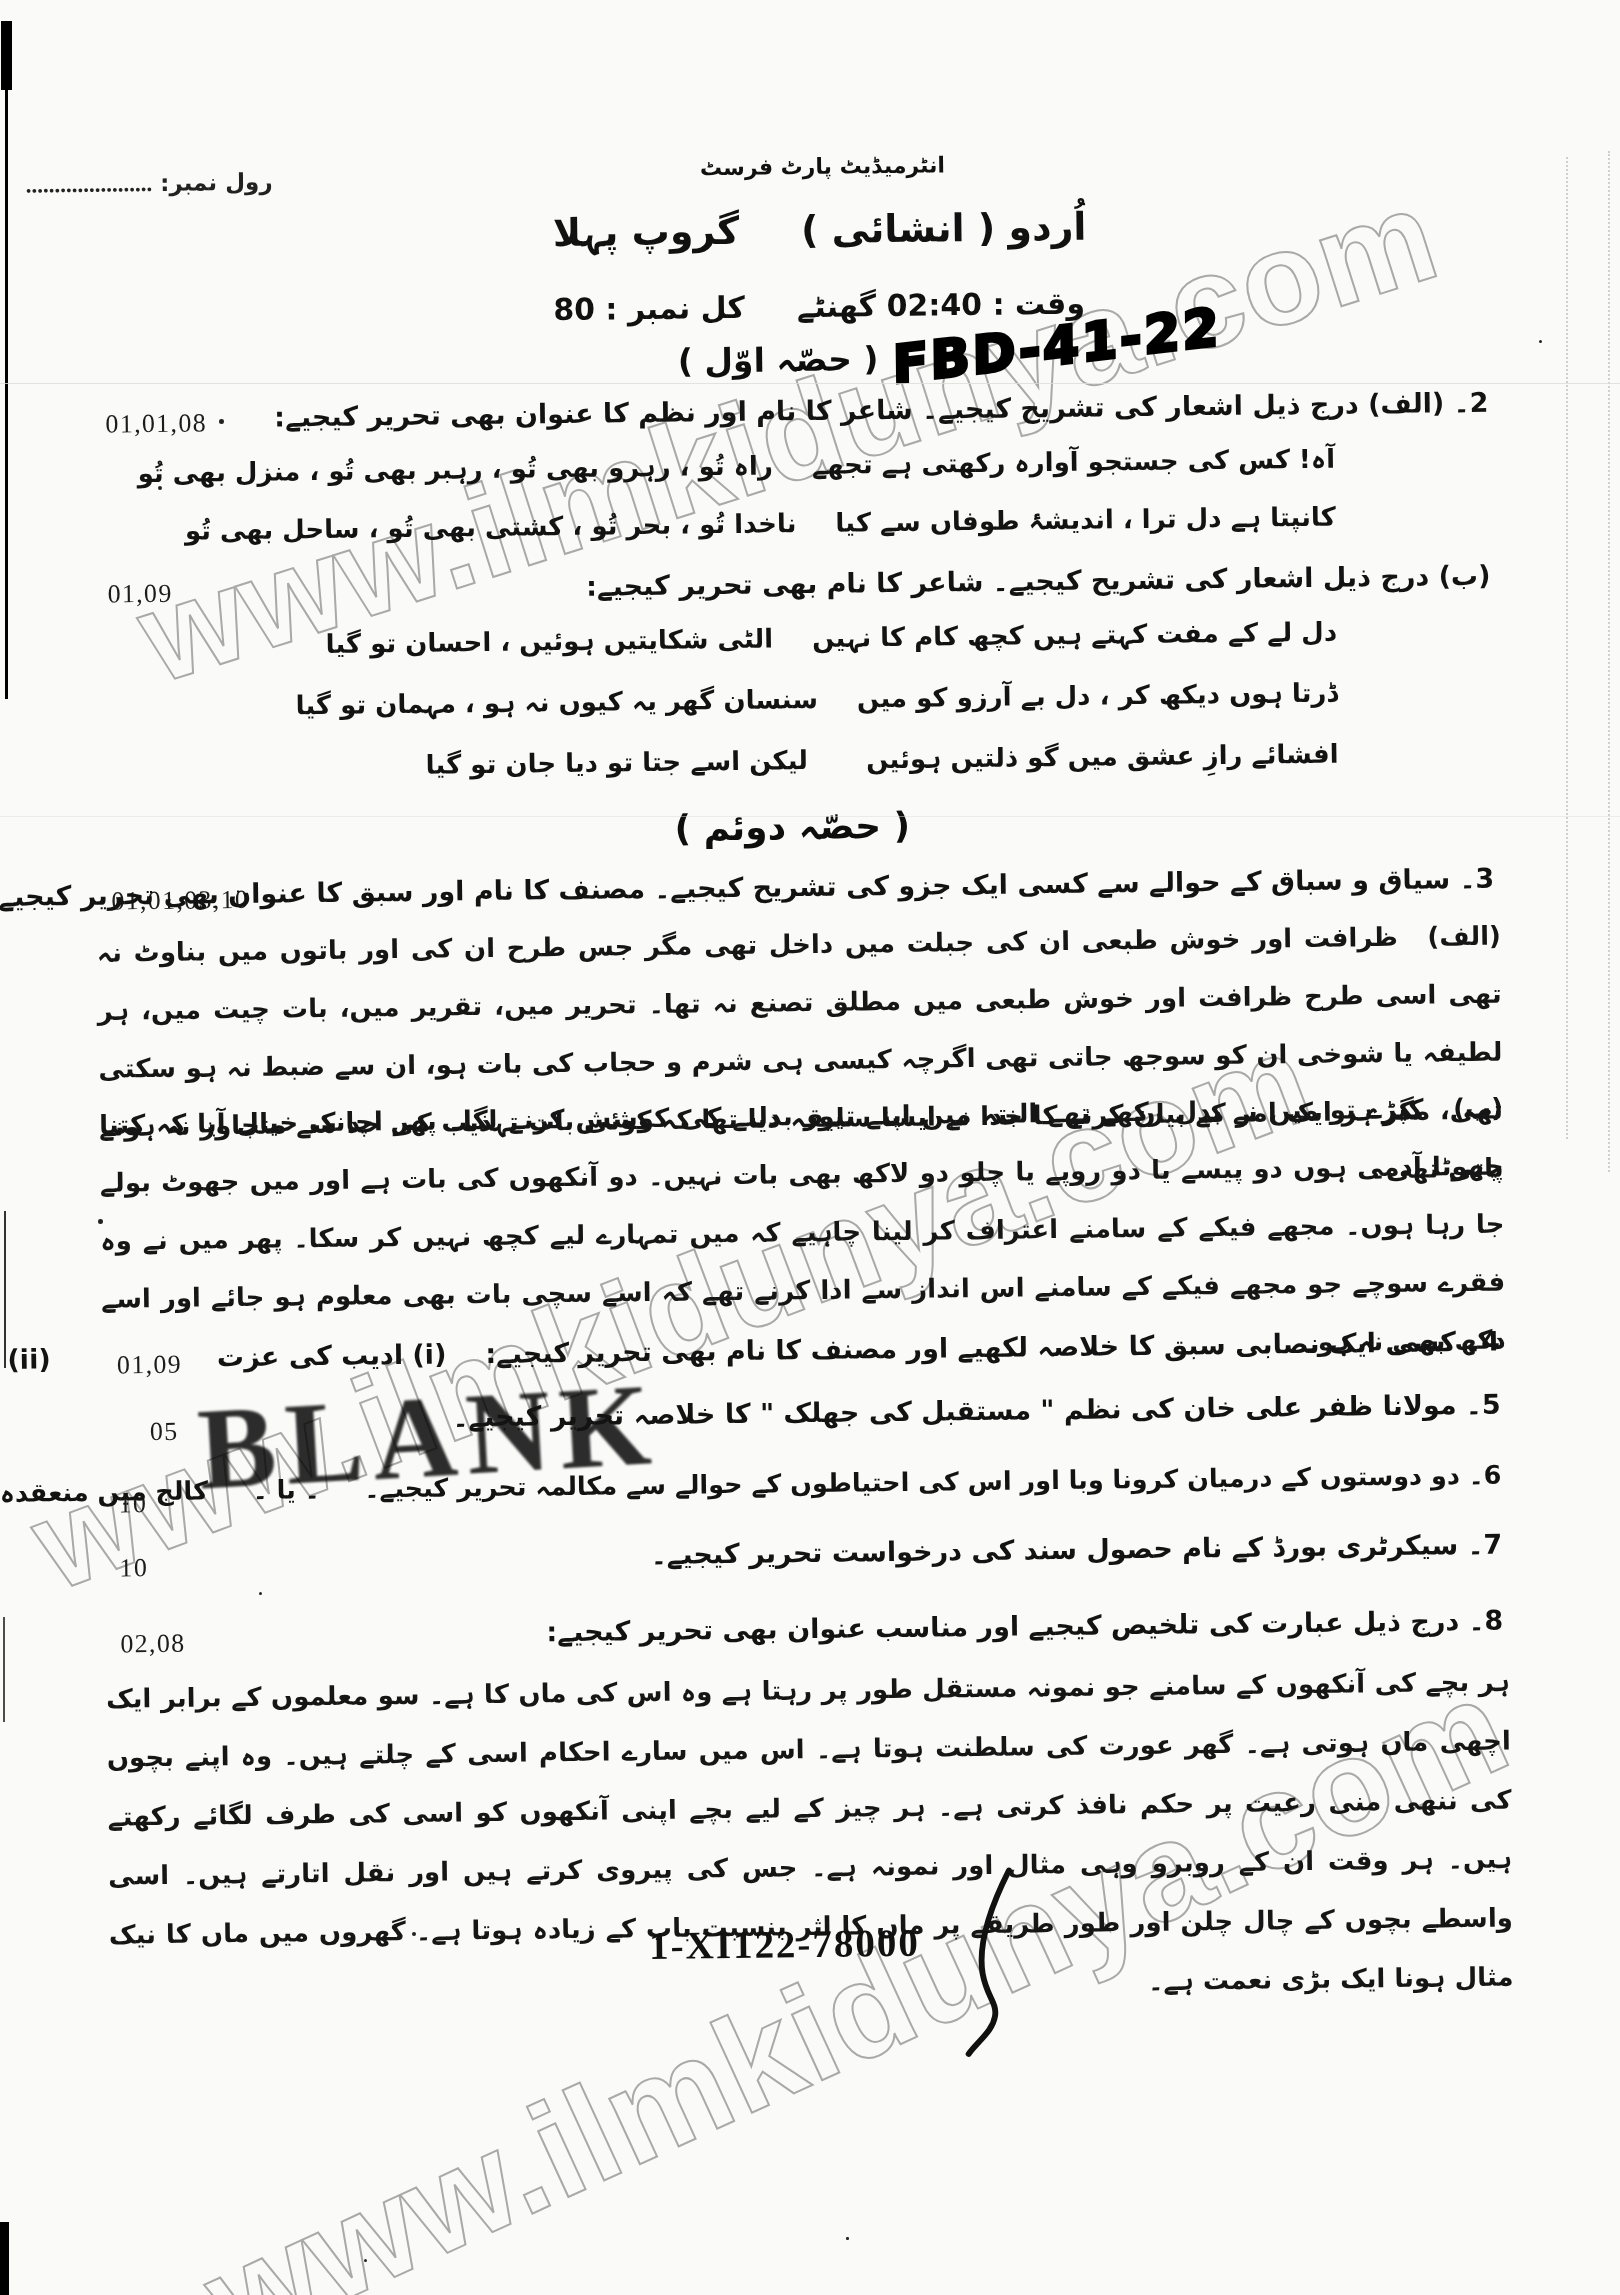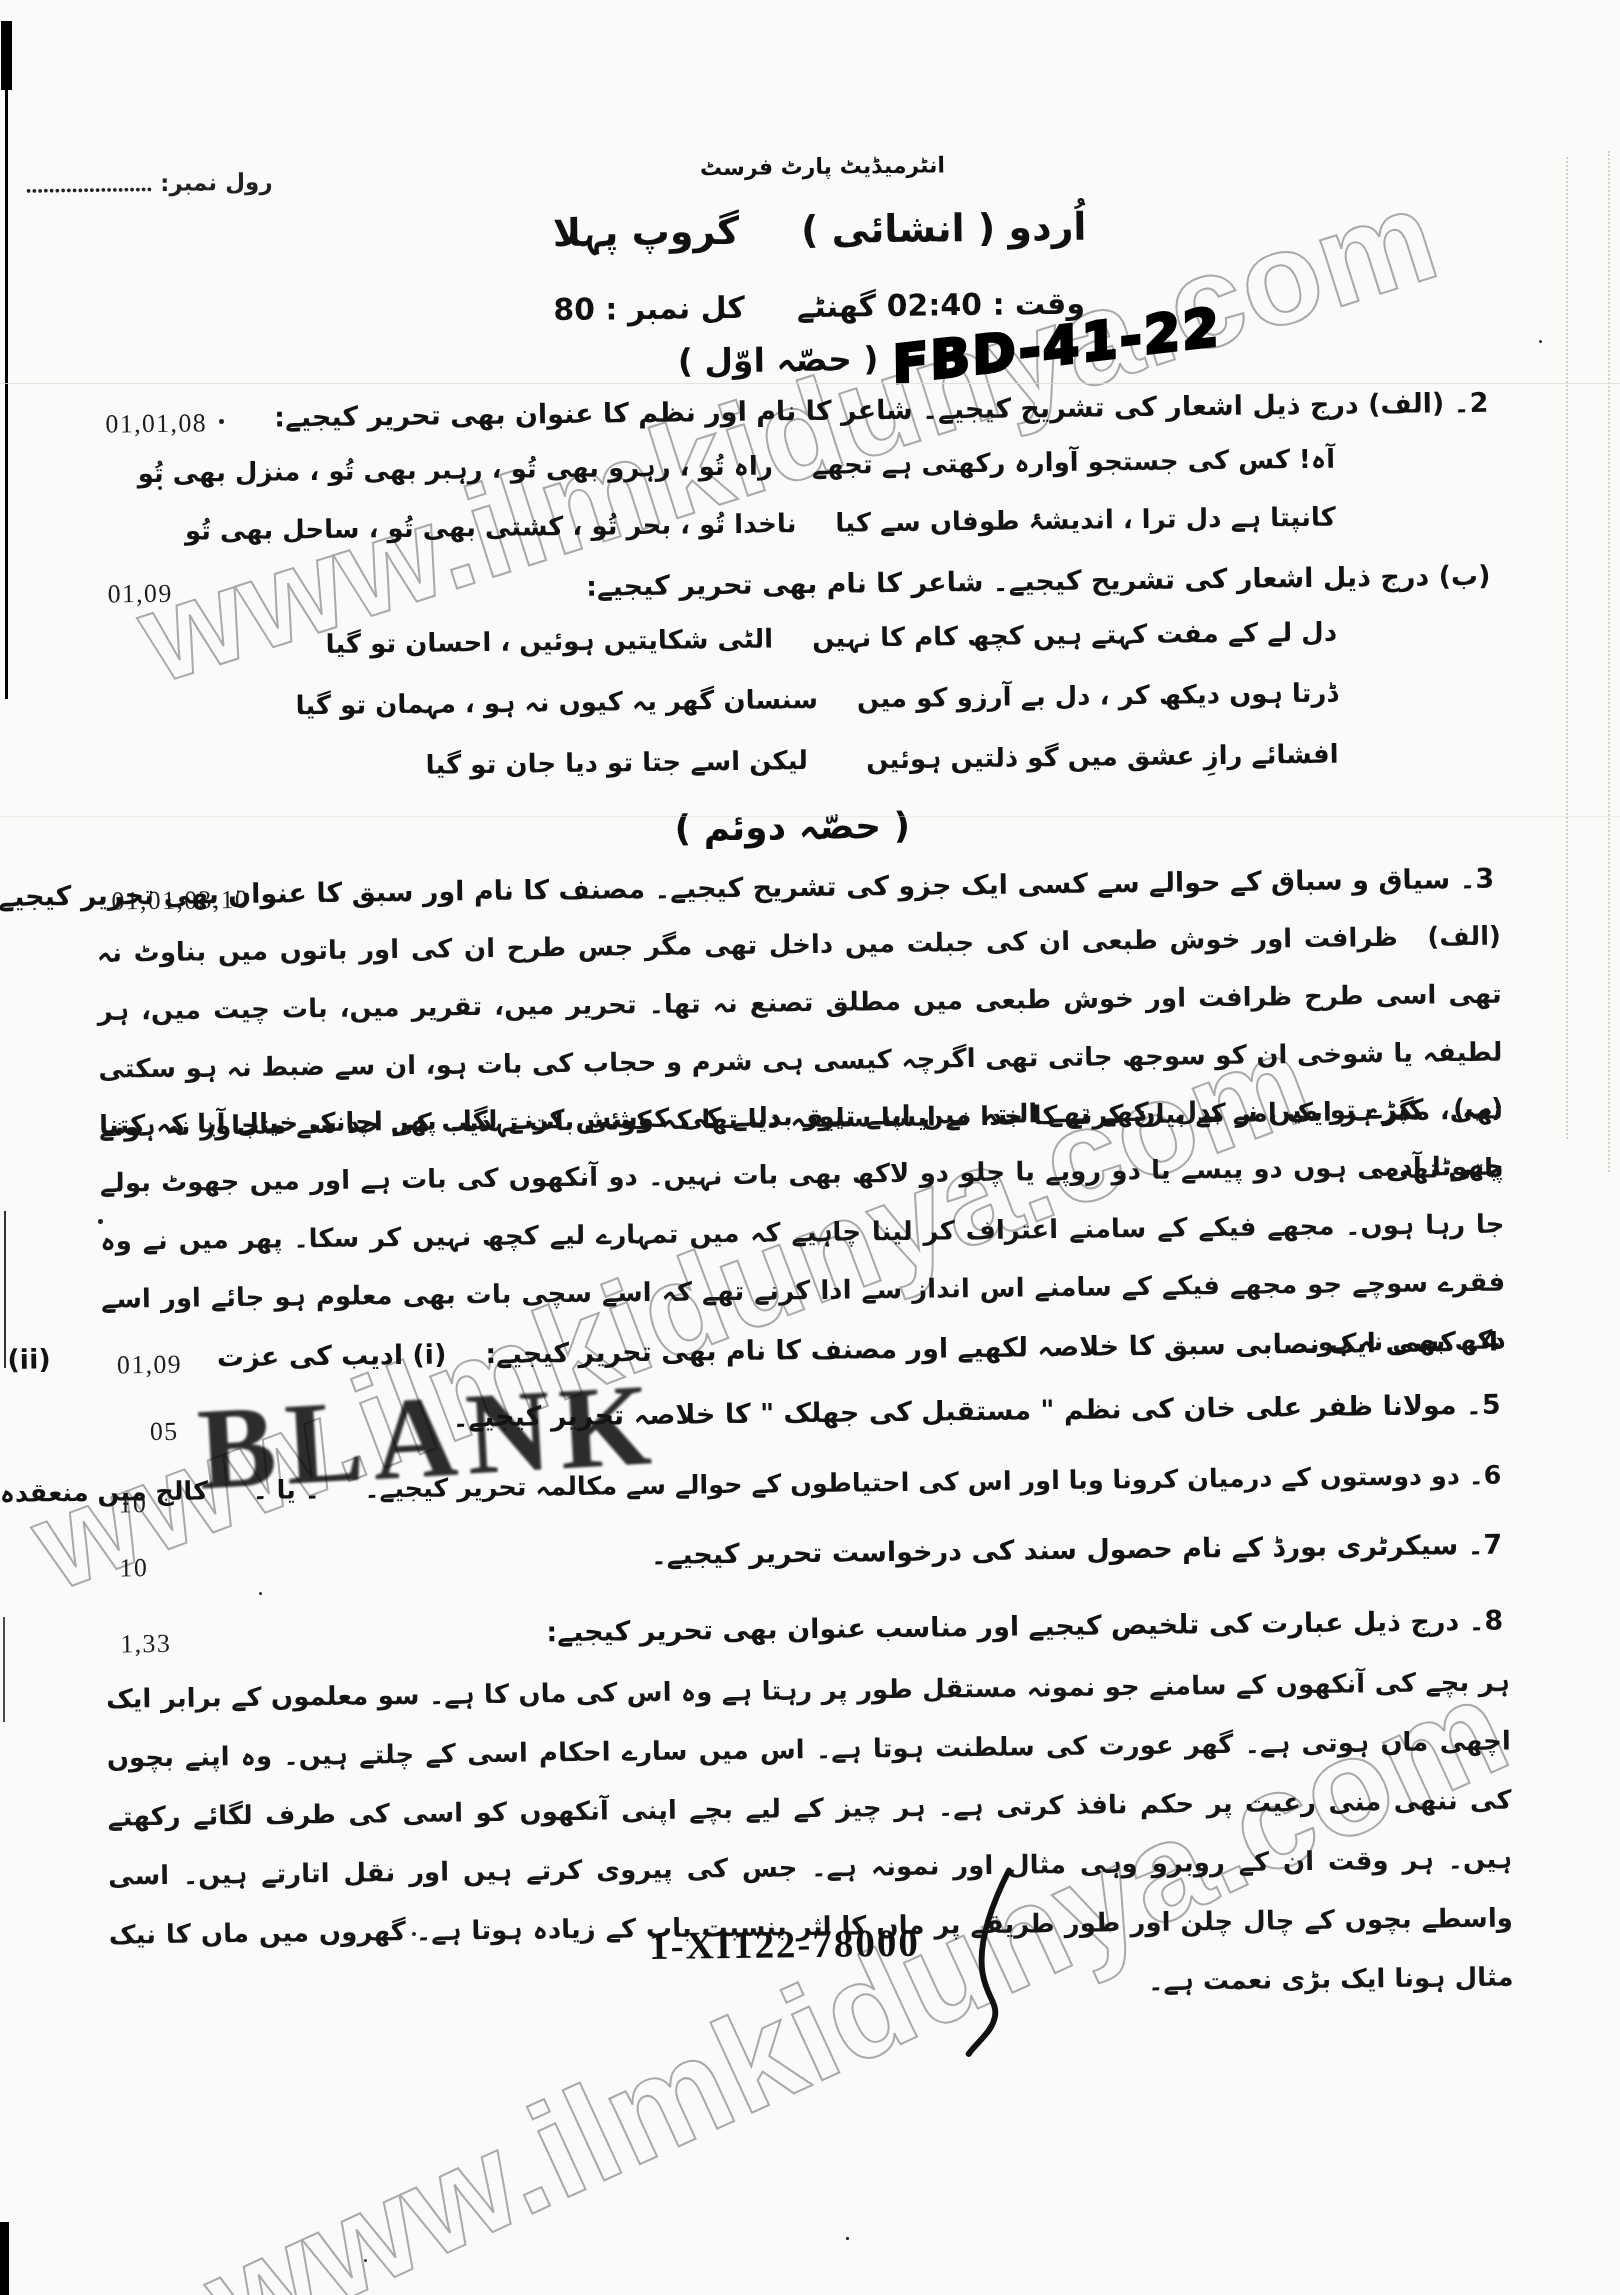--- a/index.html
+++ b/index.html
@@ -172,21 +172,21 @@
     <div class="marks" style="top:1481px;">10</div>
     <div class="qline nowrap" style="top:1465px;font-size:25.5px;">
       <span>6۔ دو دوستوں کے درمیان کرونا وبا اور اس کی احتیاطوں کے حوالے سے مکالمہ تحریر کیجیے۔</span>
       <span style="margin-right:36px;">۔ یا ۔</span>
       <span style="margin-right:36px;">کالج میں منعقدہ محفل مشاعرہ کی روداد تحریر کیجیے۔</span>
     </div>
 
     <div class="marks" style="top:1545px;">10</div>
     <div class="qline nowrap" style="top:1533px;">7۔ سیکرٹری بورڈ کے نام حصول سند کی درخواست تحریر کیجیے۔</div>
 
-    <div class="marks" style="top:1621px;">1,33</div>
+    <div class="marks" style="top:1621px;">02,08</div>
     <div class="qline nowrap" style="top:1609px;">8۔ درج ذیل عبارت کی تلخیص کیجیے اور مناسب عنوان بھی تحریر کیجیے:</div>
 
     <div class="para" style="top:1661px;line-height:59px;">
       <span>ہر بچے کی آنکھوں کے سامنے جو نمونہ مستقل طور پر رہتا ہے وہ اس کی ماں کا ہے۔ سو معلموں کے برابر ایک اچھی ماں ہوتی ہے۔ گھر عورت کی سلطنت ہوتا ہے۔ اس میں سارے احکام اسی کے چلتے ہیں۔ وہ اپنے بچوں کی ننھی منی رعیت پر حکم نافذ کرتی ہے۔ ہر چیز کے لیے بچے اپنی آنکھوں کو اسی کی طرف لگائے رکھتے ہیں۔ ہر وقت ان کے روبرو وہی مثال اور نمونہ ہے۔ جس کی پیروی کرتے ہیں اور نقل اتارتے ہیں۔ اسی واسطے بچوں کے چال چلن اور طور طریقے پر ماں کا اثر بنسبت باپ کے زیادہ ہوتا ہے۔ گھروں میں ماں کا نیک مثال ہونا ایک بڑی نعمت ہے۔</span>
     </div>
 
     <div class="footer">1-XI122-78000</div>
     <svg class="flourish" width="105" height="196" viewBox="0 0 160 300">
       <path d="M120,12 C95,60 70,120 78,170 C84,205 100,215 96,235 C92,258 70,272 55,292" fill="none" stroke="#111" stroke-width="9" stroke-linecap="round"></path>
     </svg>

